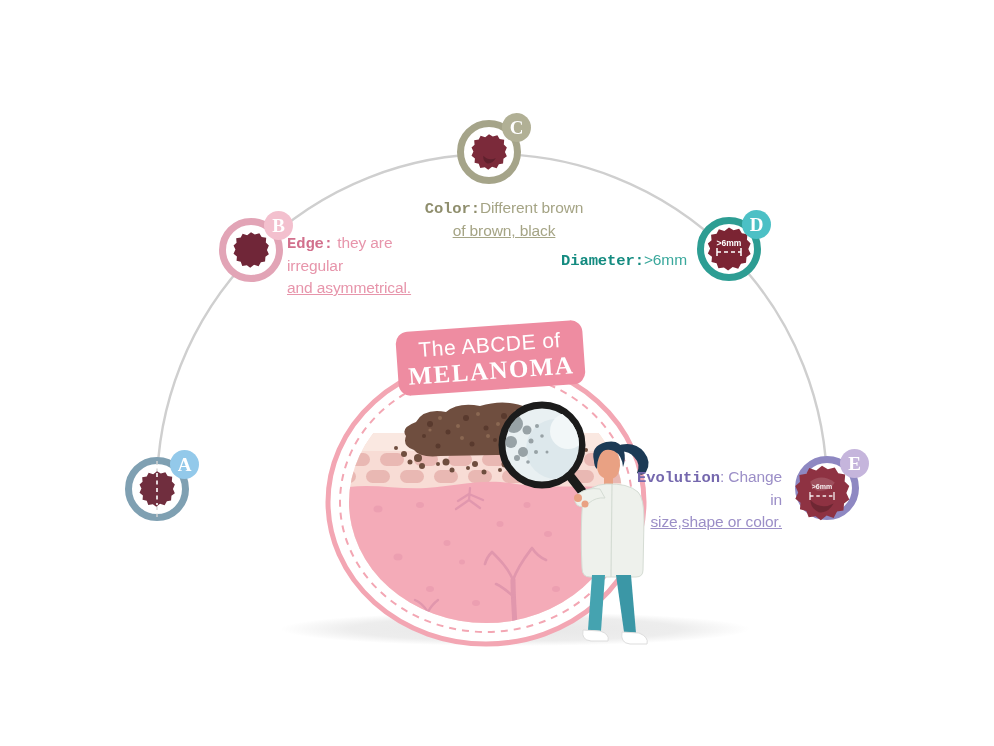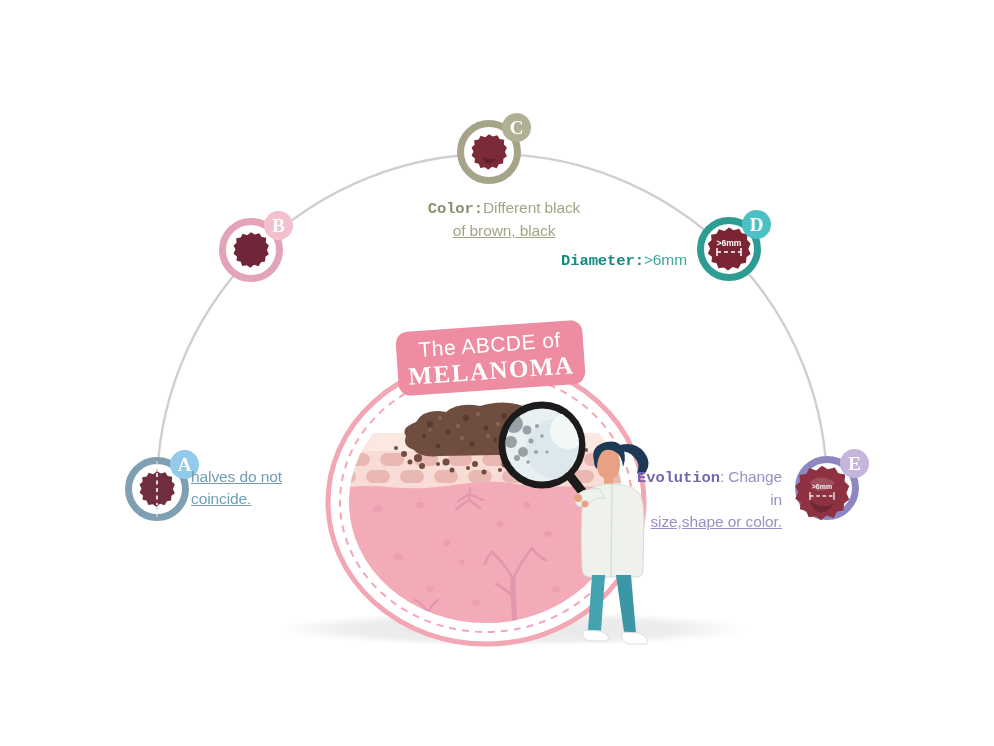--- a/index.html
+++ b/index.html
@@ -279,26 +279,29 @@
       <text x="27" y="33" font-size="7" font-weight="700" fill="#ffffff" opacity="0.9" text-anchor="middle">&gt;6mm</text>
       <path d="M15 40 H39" stroke="#ffffff" stroke-width="1.5" stroke-dasharray="3.5 2.8" opacity="0.9" fill="none"></path>
       <path d="M15 36 V44 M39 36 V44" stroke="#ffffff" stroke-width="1.3" opacity="0.9" fill="none"></path>
     </svg>
     <div class="chip">
         <span>E</span>
       </div>
   </div>
 
   <div class="item-text" style="left: 191px; top: 466px; width: 130px; --ring: #7fa0b2; --chip: #93c9ea; --lblc: #30607a; --descc: #6f9cb6; --mole: #702e3e;">
-    <div class="tline l2">halves do not coincide.</div>
-  </div>
-
+  </div>
+
+  <div class="item-text" style="left: 287px; top: 232px; width: 160px; --ring: #e2a4b6; --chip: #f3c0ce; --lblc: #d2708d; --descc: #e795ab; --mole: #702638;">
+    <div class="tline"><span class="lbl">Edge:</span><span class="rest"> they are irregular</span></div>
+    <div class="tline l2">and asymmetrical.</div>
+  </div>
 
   <div class="item-text align-center" style="left: 420px; top: 197px; width: 168px; --ring: #a5a489; --chip: #b1b095; --lblc: #8f8e6d; --descc: #a5a485; --mole: #7b2a3a;">
-    <div class="tline"><span class="lbl">Color:</span><span class="rest">Different black</span></div>
+    <div class="tline"><span class="lbl">Color:</span><span class="rest">Different brown</span></div>
     <div class="tline l2">of brown, black</div>
   </div>
 
   <div class="item-text align-right" style="right: 307px; top: 249px; width: 140px; --ring: #2d9d93; --chip: #4cc0c5; --lblc: #148b80; --descc: #3aa89c; --mole: #7b2433;">
     <div class="tline"><span class="lbl">Diameter:</span><span class="rest">&gt;6mm</span></div>
 
   </div>
 
   <div class="item-text align-right" style="right: 212px; top: 466px; width: 150px; --ring: #8e88c2; --chip: #c5b5dc; --lblc: #7568ae; --descc: #9b8ec7; --mole: #8e3242;">
     <div class="tline"><span class="lbl">Evolution</span><span class="rest">: Change in</span></div>

